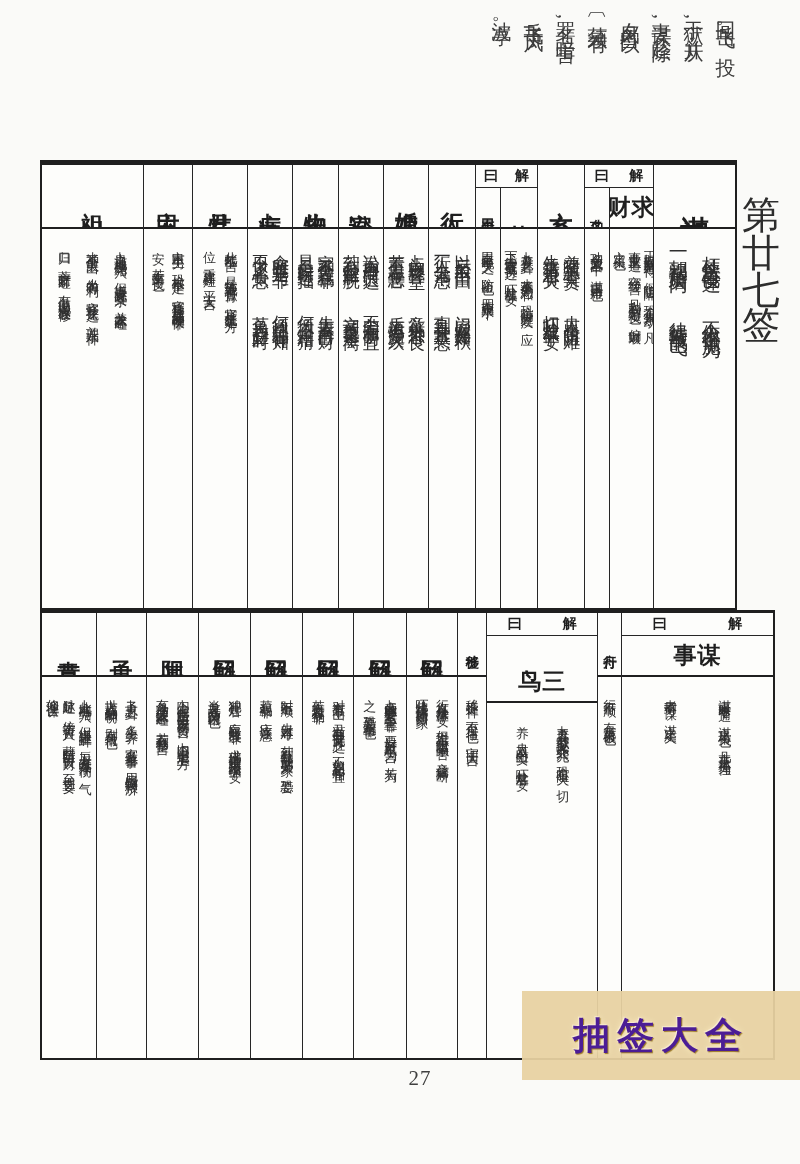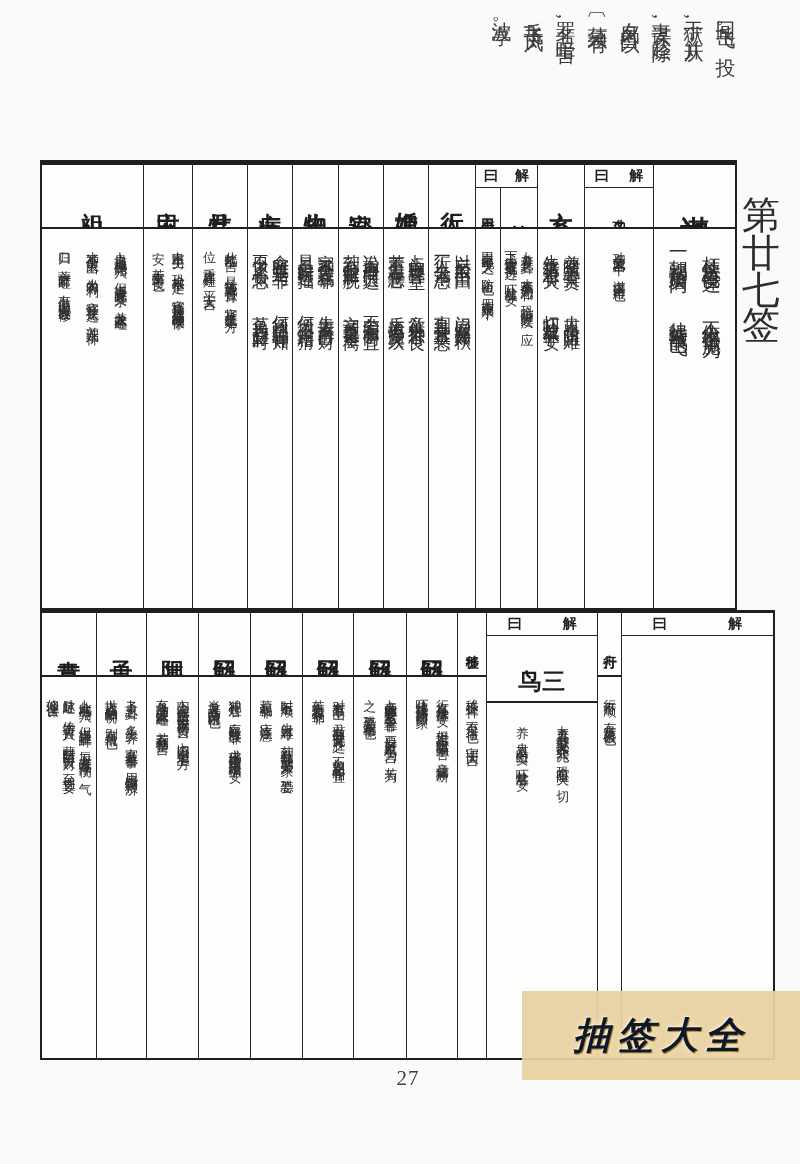--- a/index.html
+++ b/index.html
@@ -57,26 +57,25 @@
   .fs-xl .vline{font-size:19px;letter-spacing:3px;}
   .fs-l  .vline{font-size:17px;letter-spacing:3px;}
   .fs-s  .vline{font-size:13px;letter-spacing:2px;}
   
   #watermark{
     position:absolute;left:522px;top:991px;width:278px;height:89px;
     background:rgba(232,209,161,0.94);
     display:flex;align-items:center;justify-content:center;z-index:5;
   }
   #watermark span{
-    font-size:37px;font-weight:bold;letter-spacing:7px;color:#0f172a;
+    font-size:37px;font-weight:bold;letter-spacing:7px;color:#4c1d95;
     text-shadow:-1px -1px 0 #f7ead0, 1px 1px 1px #9a7826, 0 0 6px #ffefc4;
-    font-style:italic;
   }
   #page-number{
-    position:absolute;top:1066px;left:348px;width:120px;text-align:center;
+    position:absolute;top:1066px;left:360px;width:120px;text-align:center;
     font-size:21px;color:#3f3f3f;letter-spacing:1px;
   }
 </style>
 </head>
 <body>
 
 <div id="story">
     <div>回岳飞。投</div>
     <div>于狱,并从</div>
     <div>妻谋,趁除</div>
@@ -98,20 +97,30 @@
         <div class="vline">枉使贪心事已迷　　不依本份强施为</div>
         <div class="vline">一朝祸起萧墙内　　徒得莺歌鹊已飞</div>
       </div>
     </div>
     <div class="tgroup" style="flex-grow: 68;">
       <div class="gbar">
         <span>解</span>
         <span>曰</span>
       </div>
       <div class="grow">
+        <div class="tcol sub" style="flex-grow: 44;">
+          <div class="chead">
+            <span class="hh">财求</span>
+          </div>
+          <div class="ccontent fs-s">
+            <div class="vline">正财库取利虽可得　但防阻隔　恐有小人累劫　凡</div>
+            <div class="vline">事业从正道　守份经营　见利取利定安也　偏财取</div>
+            <div class="vline">之定失也</div>
+          </div>
+        </div>
         <div class="tcol sub hsmall" style="flex-grow: 24;">
           <div class="chead">
             <span class="hv">功名</span>
           </div>
           <div class="ccontent fs-s">
             <div class="vline">功名文武皆不中　谋事困难也</div>
           </div>
         </div>
       </div>
     </div>
@@ -224,20 +233,29 @@
     </div>
   </div>
 
 <div id="bottom-table" class="ftable">
     <div class="tgroup" style="flex-grow: 141;">
       <div class="gbar">
         <span>解</span>
         <span>曰</span>
       </div>
       <div class="grow">
+        <div class="tcol sub" style="flex-grow: 85;">
+          <div class="chead">
+            <span class="hh">事谋</span>
+          </div>
+          <div class="ccontent fs-s">
+            <div class="vline">谋事时令不通　谋之恐失也　凡事从正道为佳</div>
+            <div class="vline">者切不可谋　谋之定失</div>
+          </div>
+        </div>
       </div>
     </div>
     <div class="tcol hsmall" style="flex-grow: 21;">
       <div class="chead">
         <span class="hv">行舟</span>
       </div>
       <div class="ccontent fs-s">
         <div class="vline">行舟不顺　有灾危失破也</div>
       </div>
     </div>

